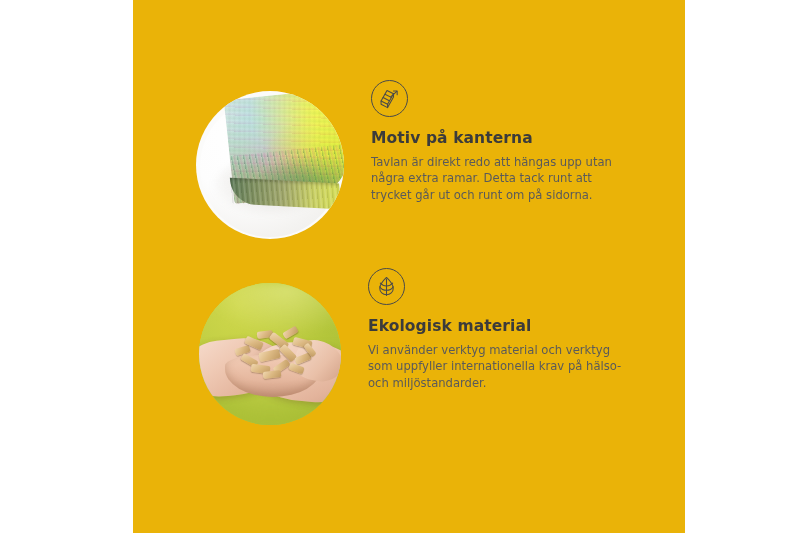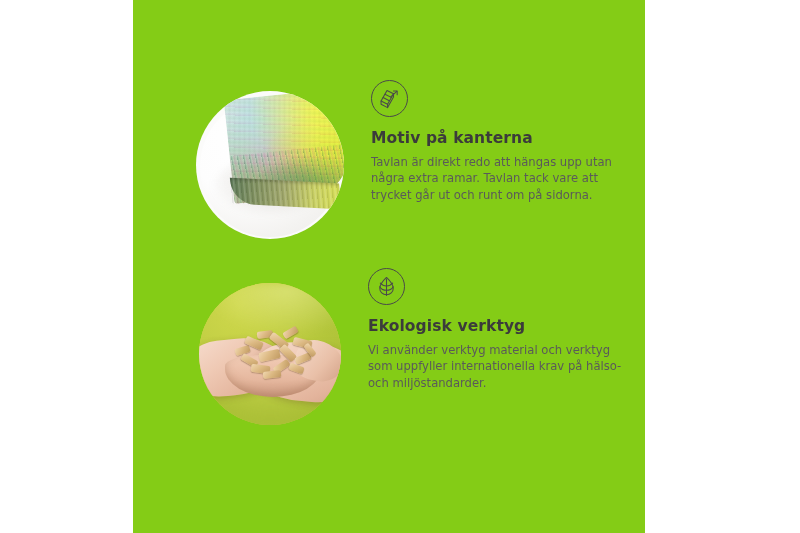--- a/index.html
+++ b/index.html
@@ -17,23 +17,23 @@
     position: relative;
     width: 800px;
     height: 533px;
     background: #ffffff;
   }
   
   .panel {
     position: absolute;
     left: 133px;
     top: 0;
-    width: 512px;
+    width: 552px;
     height: 533px;
-    background: #84cc16;
+    background: #eab308;
   }
   
   .feature {
     position: absolute;
     display: flex;
     align-items: flex-start;
   }
   .feature-1 { left: 0px;  top: 80px; }
   .feature-2 { left: 0px;  top: 268px; }
 
@@ -257,21 +257,21 @@
             <path d="M3.2 14.6 L9.4 3.6 L16.2 7.0 L10.0 18.0 Z"></path>
             <path d="M3.2 14.6 L3.2 18.1 L10.0 21.5 L10.0 18.0"></path>
             <path d="M16.2 7.0 L16.2 10.5 L10.0 21.5"></path>
             <path d="M5.3 11.0 L11.8 14.3"></path>
             <path d="M7.3 7.5 L13.8 10.8"></path>
             <path d="M13.3 10.4 L19.6 4.6"></path>
             <path d="M16.2 4.2 L20.0 4.2 L20.0 8.0"></path>
           </svg>
         </div>
         <div class="feature-title">Motiv på kanterna</div>
-        <div class="feature-body">Tavlan är direkt redo att hängas upp utan några extra ramar. Tavlan tack vare att trycket går ut och runt om på sidorna.</div>
+        <div class="feature-body">Tavlan är direkt redo att hängas upp utan några extra ramar. Detta tack runt att trycket går ut och runt om på sidorna.</div>
       </div>
     </div>
 
     <div class="feature feature-2">
 
       <div class="thumb thumb-2">
         <div class="field"></div>
         <div class="hand-l"></div>
         <div class="hand-r"></div>
         <div class="palm"></div>
@@ -299,19 +299,19 @@
         <div class="icon-wrap">
           <svg width="23" height="23" viewBox="0 0 24 24" fill="none" stroke="#4a4a4a" stroke-width="1.1" stroke-linecap="round" stroke-linejoin="round">
             <path d="M12 2.6 C7.4 7.0 5.0 10.6 5.0 14.0 C5.0 17.7 8.1 20.6 12 20.6 C15.9 20.6 19 17.7 19 14.0 C19 10.6 16.6 7.0 12 2.6 Z"></path>
             <path d="M12 4.2 L12 21.4"></path>
             <path d="M12 11.4 C9.4 11.4 7.1 10.2 5.6 8.4"></path>
             <path d="M12 11.4 C14.6 11.4 16.9 10.2 18.4 8.4"></path>
             <path d="M12 16.0 C9.0 16.0 6.4 14.6 5.0 12.4"></path>
             <path d="M12 16.0 C15.0 16.0 17.6 14.6 19.0 12.4"></path>
           </svg>
         </div>
-        <div class="feature-title">Ekologisk verktyg</div>
+        <div class="feature-title">Ekologisk material</div>
         <div class="feature-body">Vi använder verktyg material och verktyg som uppfyller internationella krav på hälso- och miljöstandarder.</div>
       </div>
     </div>
 
   </div>
 </div>
 
 </body></html>

